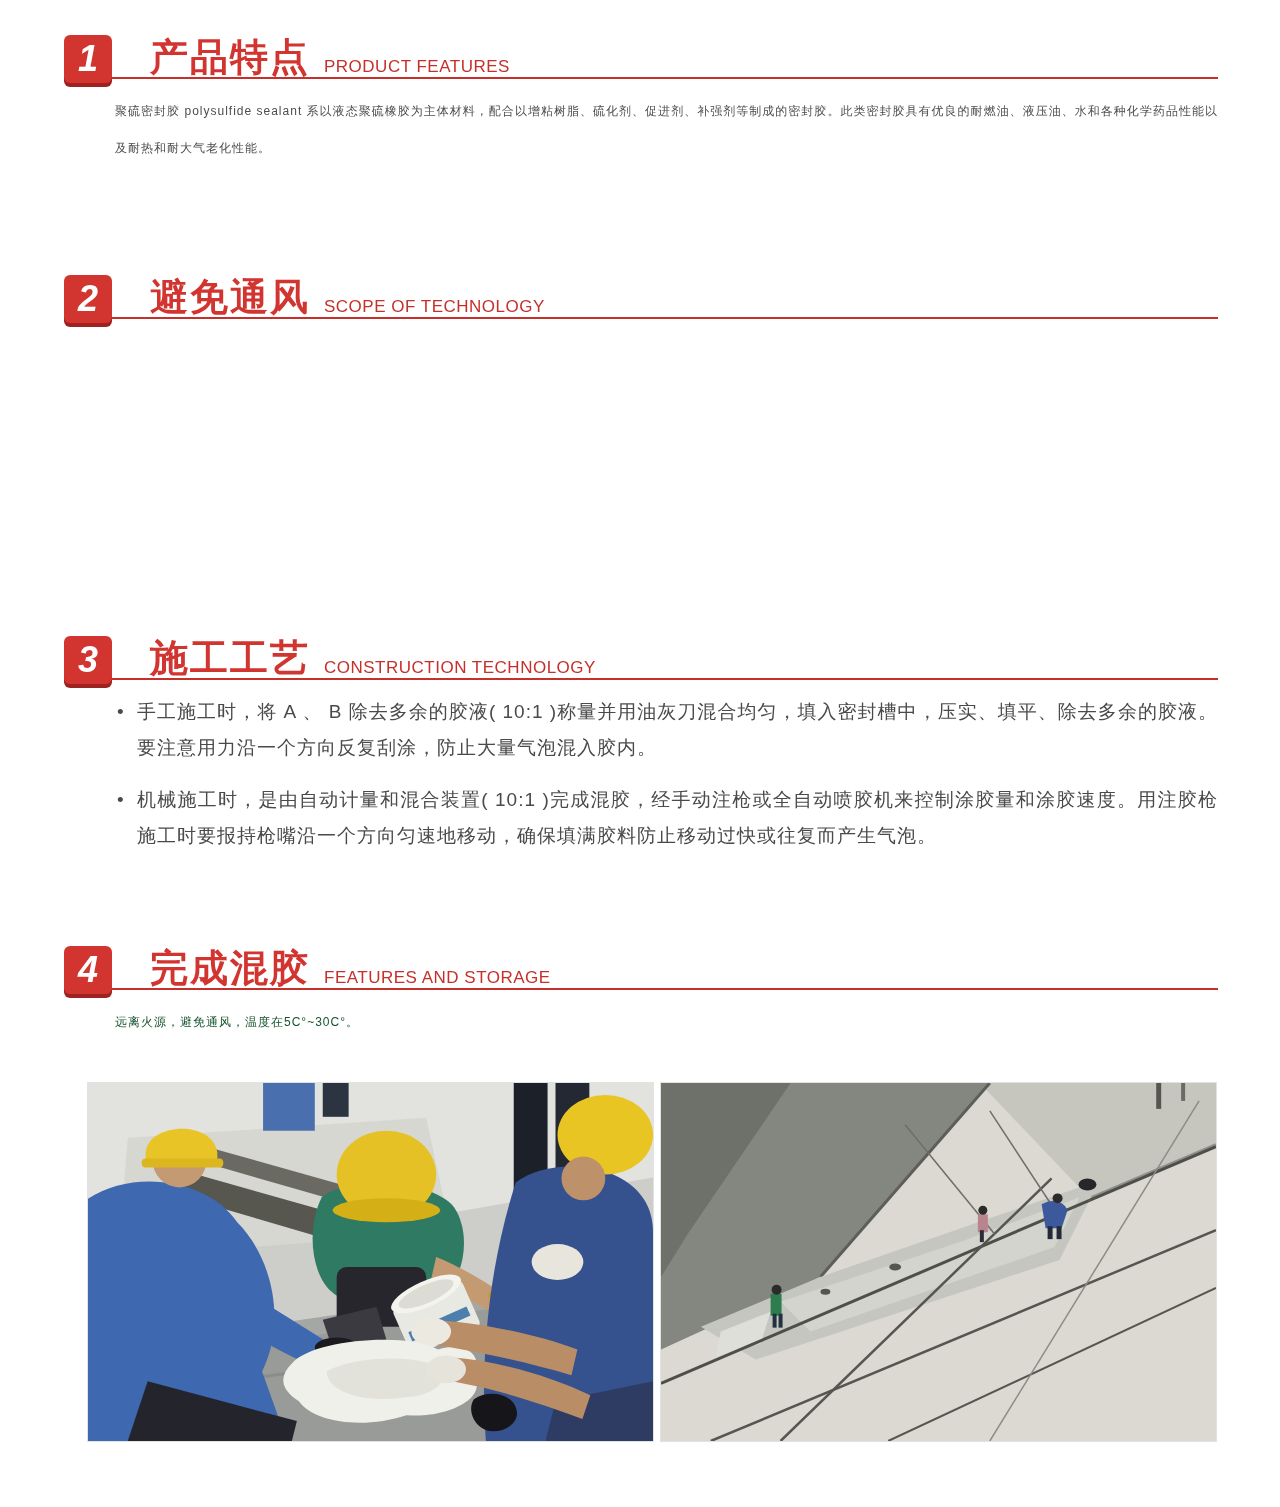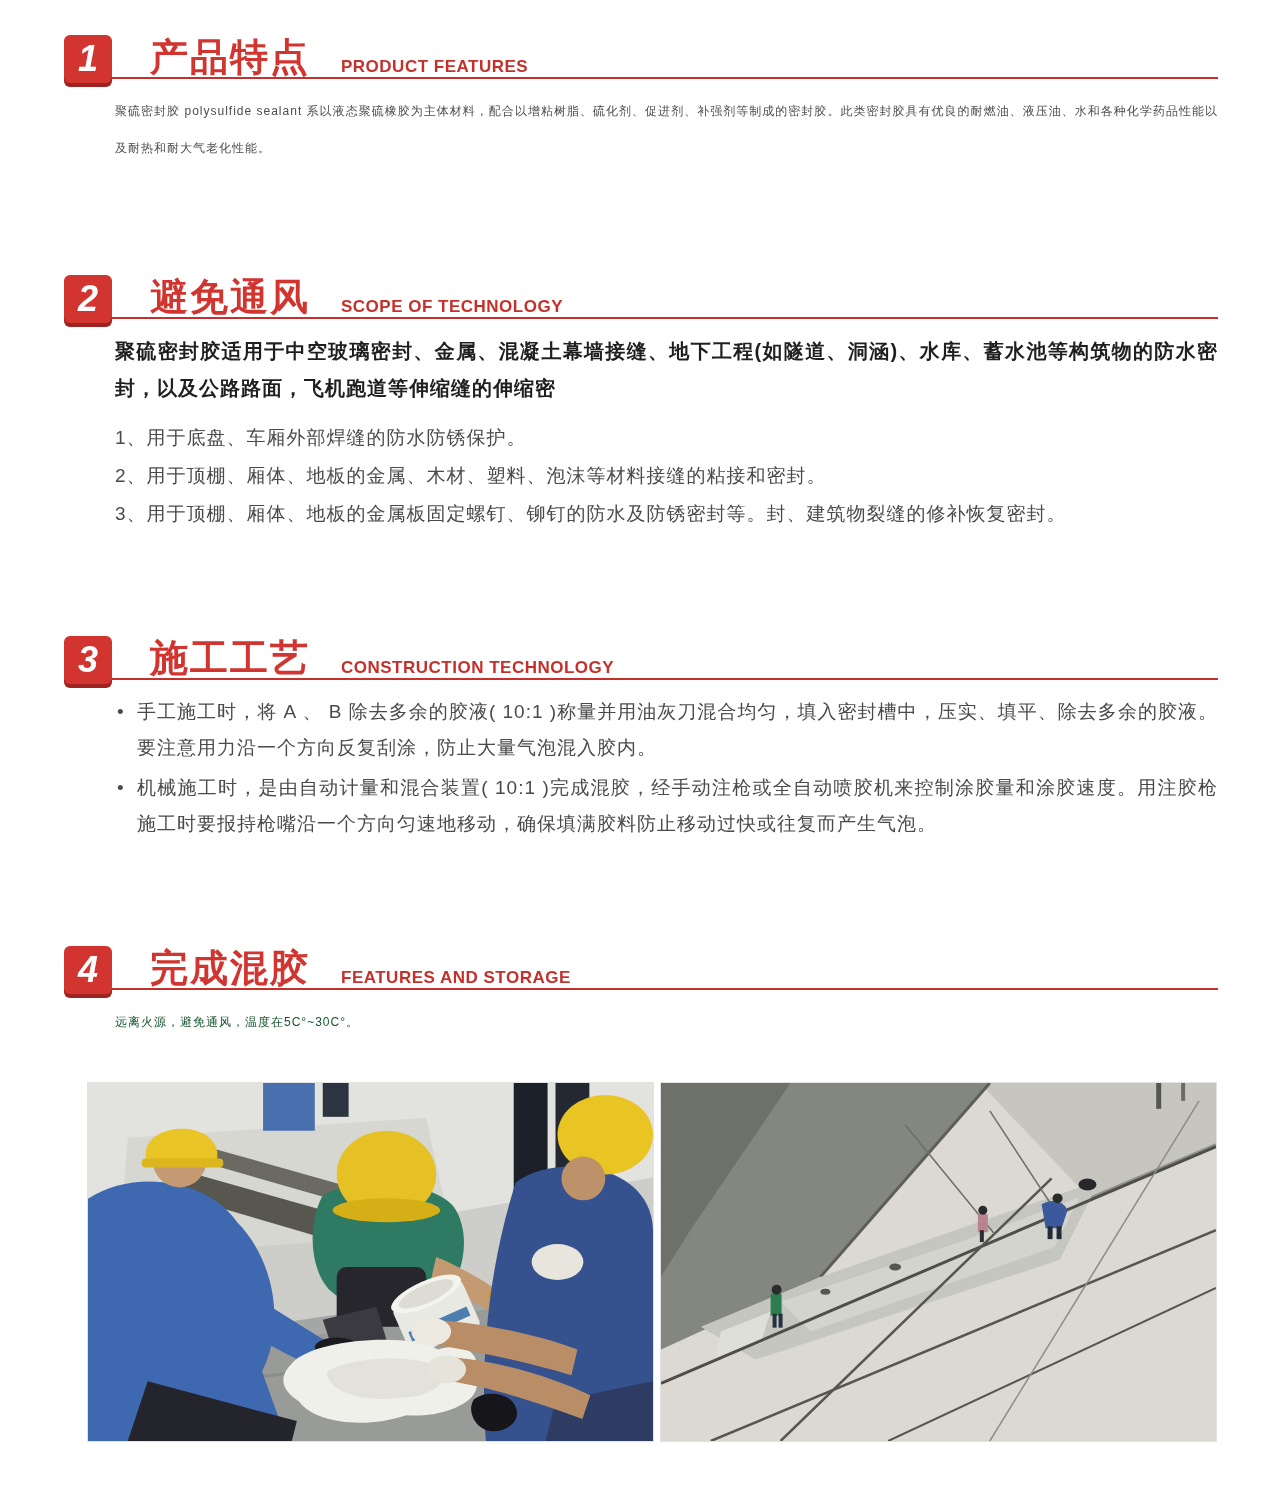--- a/index.html
+++ b/index.html
@@ -28,24 +28,24 @@
   .num-box {
     position:absolute; left:0; top:-2px; width:48px; height:48px;
     background:#d23430; border-radius:6px;
     box-shadow:0 4px 0 #9e221f;
     display:flex; align-items:center; justify-content:center;
     color:#ffffff; font-size:36px; font-weight:bold; font-style:italic;
     z-index:2;
   }
   .cn-title {
     color:#d23430; font-size:38px; font-weight:bold; line-height:1;
-    margin:0 17px 1px 20px; letter-spacing:2px; z-index:1;text-align:center;
+    margin:0 0 1px 20px; letter-spacing:2px; z-index:1;text-align:center;
   }
   .en-title {
-    color:#c5302b; font-size:17px; font-weight:bold; line-height:1;
+    color:#c5302b; font-size:17px; font-weight:normal; line-height:1;
     margin:0 0 2px 14px; letter-spacing:0.5px; z-index:1;
   }
 
   
   .sec-body { padding-left:51px; margin-top:16px; }
   .para {
     font-size:12px; line-height:37px; color:#4d4d4d; letter-spacing:1px;
     text-align:justify;
   }
   .para.light { color:#14532d; }
@@ -56,21 +56,21 @@
   ol.plain { list-style:none; margin-top:16px; }
   ol.plain li { font-size:19px; line-height:30px; color:#4a4a4a; letter-spacing:1px; }
   ol.plain li + li { margin-top:8px; }
 
   ul.dots { list-style:none; margin-top:12px; }
   ul.dots li {
     position:relative; padding-left:22px;
     font-size:19px; line-height:36px; color:#4a4a4a; letter-spacing:1px;
     text-align:justify;
   }
-  ul.dots li + li { margin-top:4px; }
+  ul.dots li + li { margin-top:16px; }
   ul.dots li::before {
     content:"•"; position:absolute; left:2px; top:0; color:#4a4a4a; font-size:19px;
   }
 
   
   .photos { position:absolute; top:1082px; left:87px; display:flex; gap:6px; }
   .photo {
     width:567px; height:360px; overflow:hidden; background:#cfcfcb;
     border:1px solid #e2e2e2;
   }
@@ -95,28 +95,20 @@
   </section>
 
   <section class="section s2">
     <header class="sec-head">
       <div class="num-box">
         <span>2</span>
       </div>
       <h2 class="cn-title">避免通风</h2>
       <span class="en-title">SCOPE OF TECHNOLOGY</span>
     </header>
-    <div class="sec-body">
-      <p class="lead">聚硫密封胶适用于中空玻璃密封、金属、混凝土幕墙接缝、地下工程(如隧道、洞涵)、水库、蓄水池等构筑物的防水密封，以及公路路面，飞机跑道等伸缩缝的伸缩密</p>
-      <ol class="plain">
-        <li>1、用于底盘、车厢外部焊缝的防水防锈保护。</li>
-        <li>2、用于顶棚、厢体、地板的金属、木材、塑料、泡沫等材料接缝的粘接和密封。</li>
-        <li>3、用于顶棚、厢体、地板的金属板固定螺钉、铆钉的防水及防锈密封等。封、建筑物裂缝的修补恢复密封。</li>
-      </ol>
-    </div>
   </section>
 
   <section class="section s3">
     <header class="sec-head">
       <div class="num-box">
         <span>3</span>
       </div>
       <h2 class="cn-title">施工工艺</h2>
       <span class="en-title">CONSTRUCTION TECHNOLOGY</span>
     </header>

